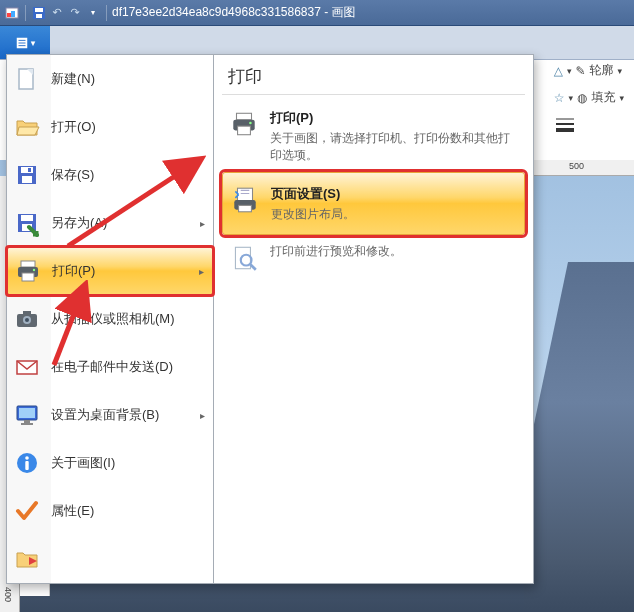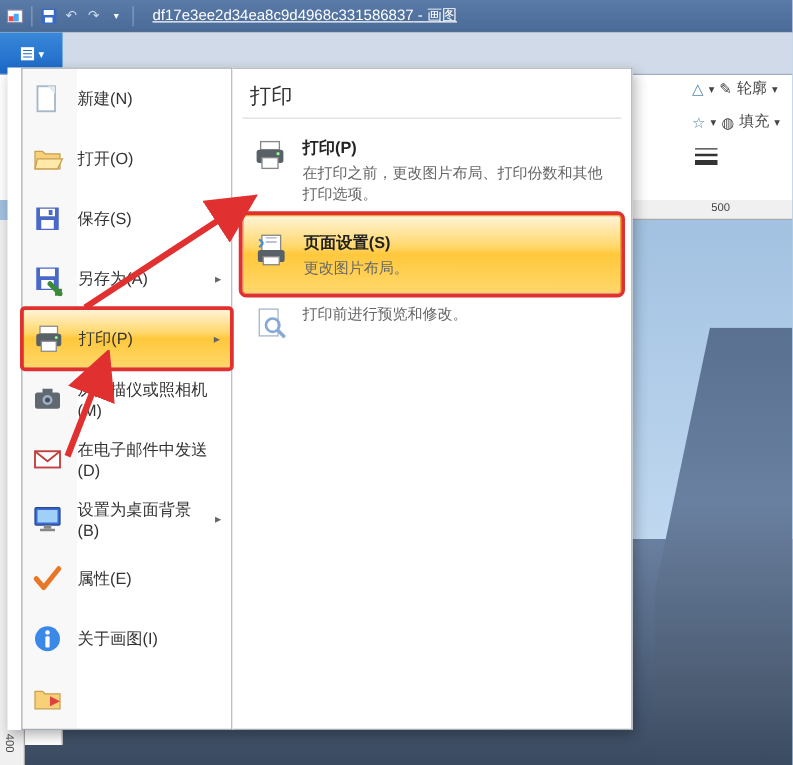--- a/index.html
+++ b/index.html
@@ -2,31 +2,31 @@
 <html><head>
   <meta charset="utf-8">
   <style>
     * { margin: 0; padding: 0; box-sizing: border-box; font-family: "Microsoft YaHei", "Segoe UI", sans-serif; }
     body { width: 634px; height: 612px; overflow: hidden; background: #fff; position: relative; }
     
     .titlebar { height: 26px; background: linear-gradient(#5a7aa8, #4a6a98); display: flex; align-items: center; padding: 0 4px; color: #fff; font-size: 12px; border-bottom: 1px solid #2a4a78; }
     .titlebar-icons { display: flex; gap: 2px; align-items: center; }
     .titlebar-icon { width: 16px; height: 16px; display: flex; align-items: center; justify-content: center; font-size: 11px; }
     .titlebar-sep { width: 1px; height: 16px; background: rgba(255,255,255,0.3); margin: 0 3px; }
-    .titlebar-text { margin-left: 12px; white-space: nowrap; text-decoration: underline; }
+    .titlebar-text { margin-left: 2px; white-space: nowrap; }
     
     .ribbon-bar { height: 34px; background: #d0dae8; border-bottom: 1px solid #a0b0c8; display: flex; align-items: stretch; }
     .file-tab { width: 50px; background: linear-gradient(#3a88d8, #1a68c8); display: flex; align-items: center; justify-content: center; color: #fff; font-size: 13px; }
     .file-tab-icon { display: flex; align-items: center; gap: 2px; }
     .ribbon-right { position: absolute; right: 4px; top: 60px; display: flex; flex-direction: column; gap: 6px; z-index: 0; }
     .ribbon-btn { display: flex; align-items: center; gap: 4px; font-size: 12px; color: #444; padding: 2px 6px; }
     
     .dropdown-wrap { display: flex; position: absolute; top: 54px; left: 6px; z-index: 10; box-shadow: 2px 4px 10px rgba(0,0,0,0.3); background: #fff; }
     
-    .menu-col { width: 169px; background: linear-gradient(to right, #f8f8f8 0, #f8f8f8 44px, #fff 44px, #fff 100%); border: 1px solid #a5acb5; margin-left: 11px; }
+    .menu-col { width: 208px; background: linear-gradient(to right, #f8f8f8 0, #f8f8f8 44px, #fff 44px, #fff 100%); border: 1px solid #a5acb5; }
     .menu-item { height: 42px; display: flex; align-items: center; padding: 0 8px 0 6px; gap: 10px; font-size: 13px; color: #333; position: relative; cursor: default; }
     .menu-item.tall { height: 48px; }
     .menu-item.sel { background: linear-gradient(#fff3d6, #ffd76a 40%, #ffc83c 50%, #ffd76a 100%); border: 1px solid #e8a43a; border-radius: 2px; }
     .menu-item.sel-red { outline: 3px solid #e03030; outline-offset: -1px; }
     .menu-icon { width: 28px; height: 28px; display: flex; align-items: center; justify-content: center; flex-shrink: 0; }
     .menu-label { flex: 1; }
     .menu-arrow { font-size: 10px; color: #666; }
     
     .submenu-col { width: 320px; background: #fff; border: 1px solid #a5acb5; border-left: none; padding: 6px 8px; }
     .submenu-title { font-size: 17px; color: #333; padding: 4px 6px 6px; border-bottom: 1px solid #ddd; margin-bottom: 6px; }
@@ -224,35 +224,35 @@
             <rect x="8" y="22" width="12" height="2" fill="#888"></rect>
           </svg>
       </span>
       <span class="menu-label">设置为桌面背景(B)</span>
       <span class="menu-arrow">▸</span>
     </div>
 
     <div class="menu-item tall">
       <span class="menu-icon">
         <svg class="icon-svg" viewBox="0 0 28 28">
-            <path d="M5 14 L11 21 L23 6" fill="none" stroke="#e87828" stroke-width="4" stroke-linecap="round" stroke-linejoin="round"></path>
-          </svg>
-      </span>
-      <span class="menu-label">属性(E)</span>
-    </div>
-
-    <div class="menu-item tall">
-      <span class="menu-icon">
-        <svg class="icon-svg" viewBox="0 0 28 28">
             <circle cx="14" cy="14" r="10" fill="#3a88e8"></circle>
             <circle cx="14" cy="9" r="1.8" fill="#fff"></circle>
             <rect x="12.3" y="12" width="3.4" height="9" rx="1" fill="#fff"></rect>
           </svg>
       </span>
       <span class="menu-label">关于画图(I)</span>
+    </div>
+
+    <div class="menu-item tall">
+      <span class="menu-icon">
+        <svg class="icon-svg" viewBox="0 0 28 28">
+            <path d="M5 14 L11 21 L23 6" fill="none" stroke="#e87828" stroke-width="4" stroke-linecap="round" stroke-linejoin="round"></path>
+          </svg>
+      </span>
+      <span class="menu-label">属性(E)</span>
     </div>
 
     <div class="menu-item tall">
       <span class="menu-icon">
         <svg class="icon-svg" viewBox="0 0 28 28">
             <path d="M4 8 L10 8 L12 10 L24 10 L24 22 L4 22 Z" fill="#f8d078" stroke="#c8a050"></path>
             <path d="M16 12 L24 16 L16 20 Z" fill="#e04040"></path>
           </svg>
       </span>
     </div>
@@ -266,21 +266,21 @@
       <span class="submenu-icon">
         <svg width="30" height="30" viewBox="0 0 28 28">
             <rect x="7" y="4" width="14" height="6" fill="#fff" stroke="#888"></rect>
             <rect x="4" y="10" width="20" height="10" rx="2" fill="#586068"></rect>
             <rect x="8" y="16" width="12" height="8" fill="#fff" stroke="#888"></rect>
             <circle cx="20" cy="13" r="1.2" fill="#8f8"></circle>
           </svg>
       </span>
       <div>
         <div class="submenu-text-title">打印(P)</div>
-        <div class="submenu-text-desc">在打印之前，更改图片布局、打印份数和其他打印选项。</div>
+        <div class="submenu-text-desc">关于画图，请选择打印机、打印份数和其他打印选项。</div>
       </div>
     </div>
 
     <div class="submenu-item sel">
       <span class="submenu-icon">
         <svg width="30" height="30" viewBox="0 0 28 28">
             <rect x="7" y="3" width="14" height="18" fill="#fff" stroke="#888"></rect>
             <rect x="4" y="14" width="20" height="9" rx="2" fill="#586068"></rect>
             <rect x="8" y="19" width="12" height="6" fill="#fff" stroke="#888"></rect>
             <path d="M10 5 L18 5 M10 8 L18 8" stroke="#aac" stroke-width="1"></path>

